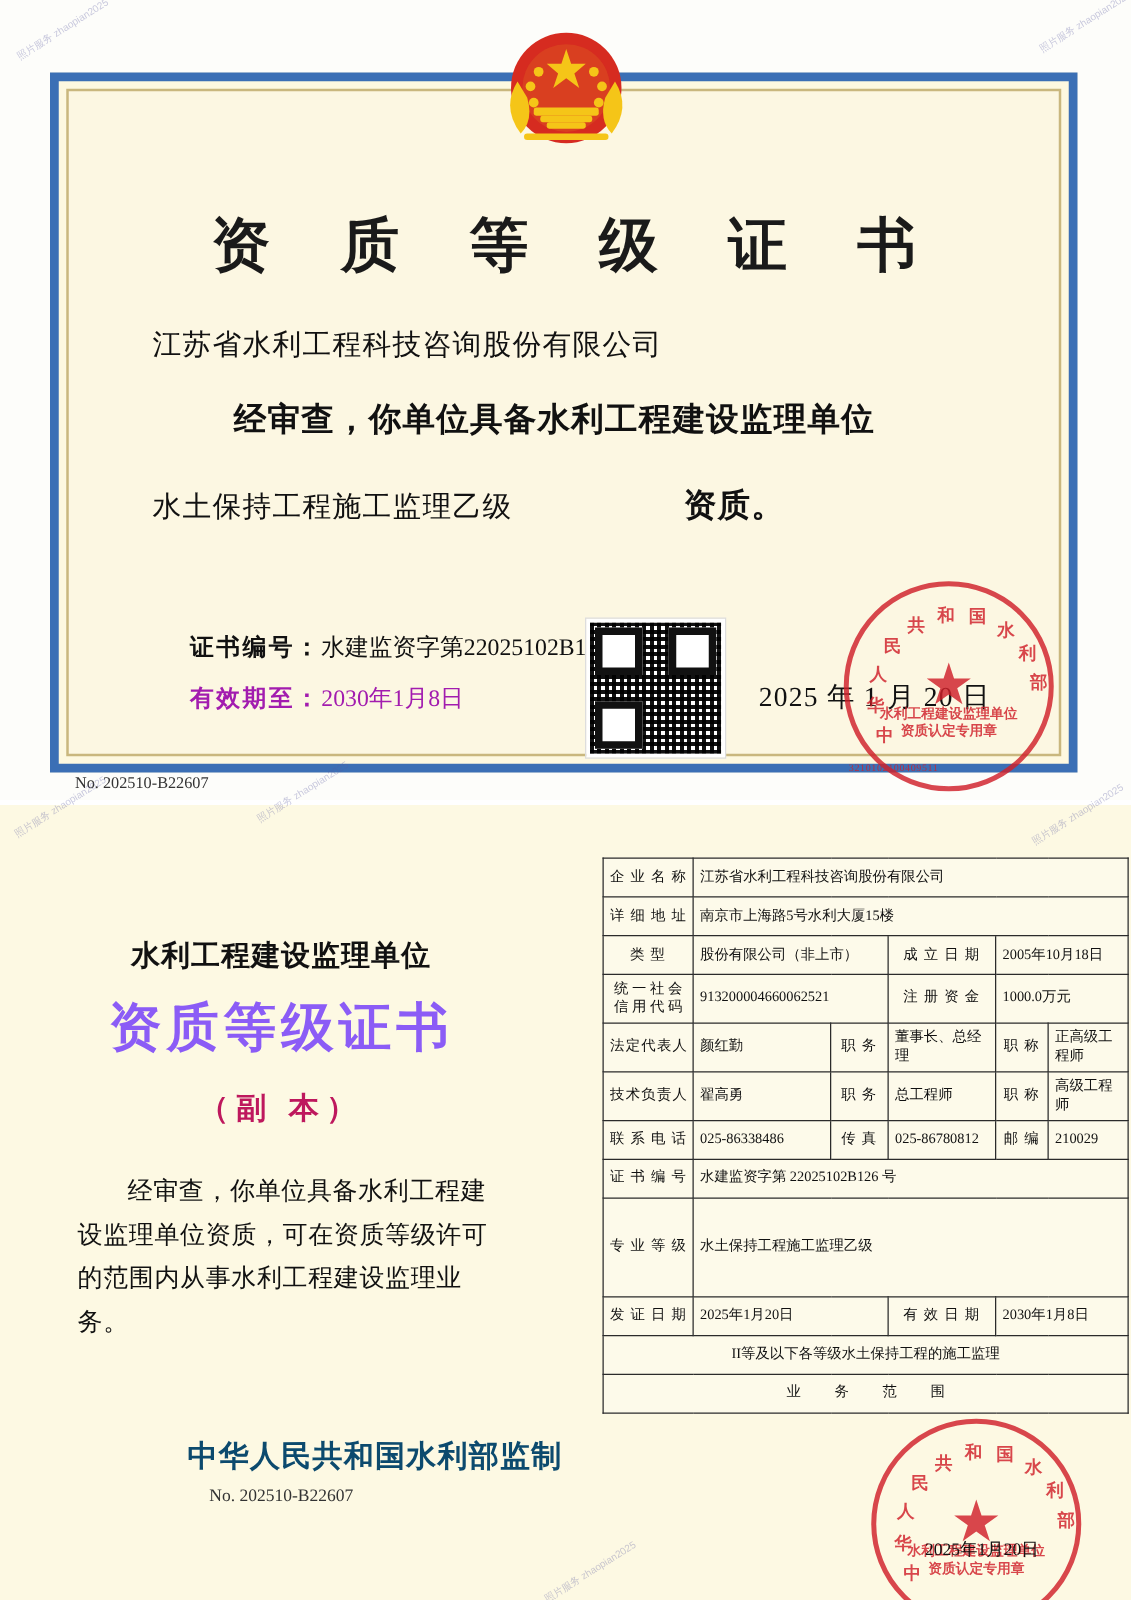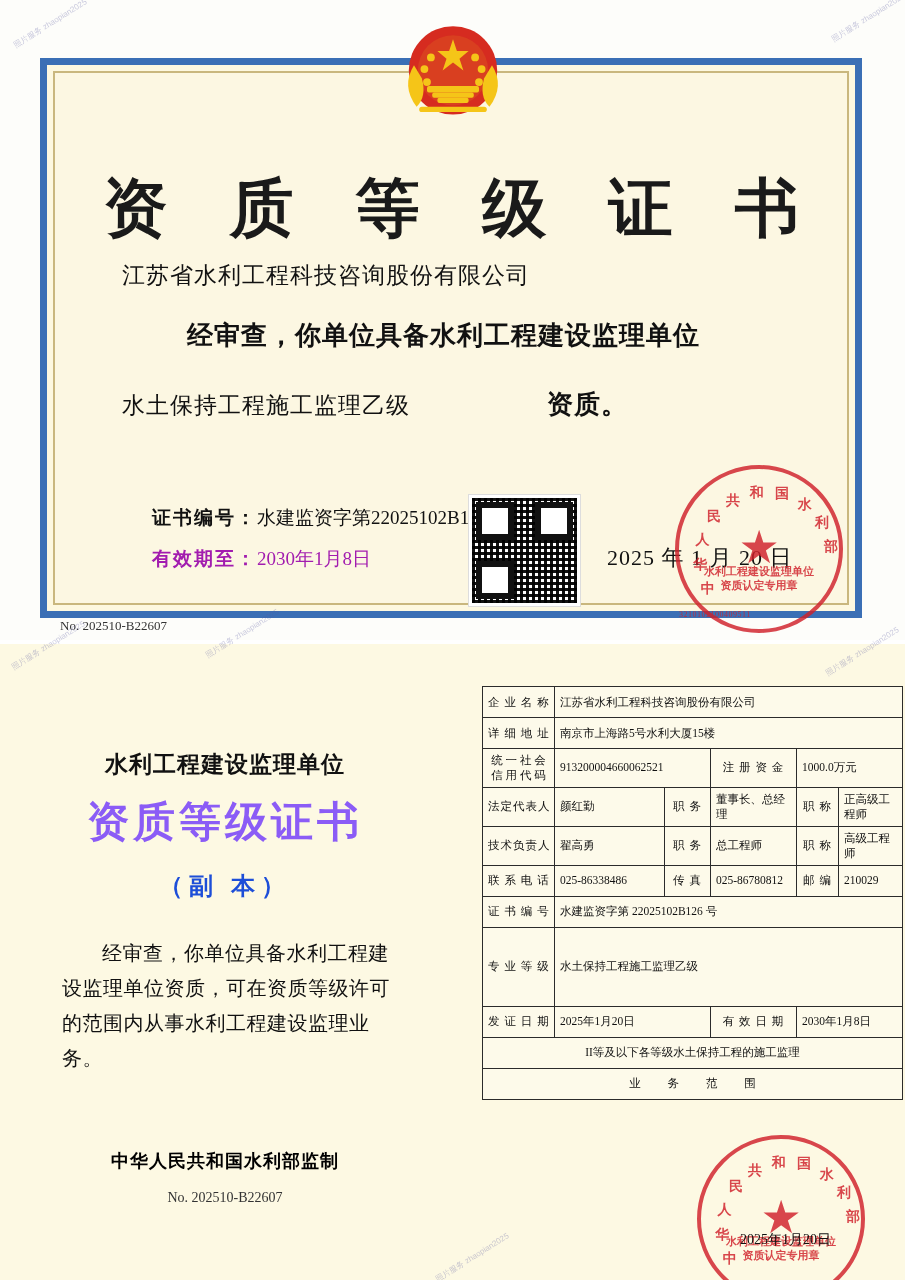--- a/index.html
+++ b/index.html
@@ -45,21 +45,21 @@
     top: 8px;
     width: 130px; height: 130px;
     z-index: 5;
   }
 
   .cert-title {
     position: absolute;
     left: 0; right: 0;
     top: 100px;
     text-align: center;
-    font-size: 64px;
+    font-size: 47px;
     letter-spacing: 20px;
     text-indent: 20px;
     font-weight: bold;
     color: #1a1a1a;
     font-family: "DejaVu Serif", "Liberation Serif", serif;
   }
 
   .line-company {
     position: absolute;
     left: 75px; top: 195px;
@@ -231,40 +231,40 @@
     font-weight: bold;
     color: #8b5cf6;
     letter-spacing: 4px;
   }
   .lc-line3 {
     position: absolute;
     left: 0; right: 0; top: 226px;
     text-align: center;
     font-size: 24px;
     font-weight: bold;
-    color: #1d4ed8;
+    color: #be185d;
     letter-spacing: 6px;
   }
   .lc-para {
     position: absolute;
     left: 62px; top: 292px;
     width: 330px;
     font-size: 20px;
     line-height: 1.75;
     color: #111;
     text-indent: 2em;
     letter-spacing: 0.5px;
   }
   .lc-foot1 {
     position: absolute;
     left: 0; right: 0; top: 505px;
-    text-align: center;
-    font-size: 18px;
-    font-weight: bold;
-    color: #000000;
+    text-align: right;
+    font-size: 24px;
+    font-weight: bold;
+    color: #0c4a6e;
     letter-spacing: 1px;
   }
   .lc-foot2 {
     position: absolute;
     left: 0; right: 0; top: 546px;
     text-align: center;
     font-size: 14px;
     color: #333;
   }
 
@@ -437,20 +437,26 @@
       <tbody>
         <tr>
           <td class="lbl">企 业 名 称</td>
           <td class="val" colspan="5">江苏省水利工程科技咨询股份有限公司</td>
         </tr>
         <tr>
           <td class="lbl">详 细 地 址</td>
           <td class="val" colspan="5">南京市上海路5号水利大厦15楼</td>
         </tr>
         <tr>
+          <td class="lbl">类 型</td>
+          <td class="val" colspan="2">股份有限公司（非上市）</td>
+          <td class="lbl">成 立 日 期</td>
+          <td class="val" colspan="2">2005年10月18日</td>
+        </tr>
+        <tr>
           <td class="lbl2" style="white-space:pre-line">统 一 社 会
 信 用 代 码</td>
           <td class="val" colspan="2">913200004660062521</td>
           <td class="lbl">注 册 资 金</td>
           <td class="val" colspan="2">1000.0万元</td>
         </tr>
         <tr>
           <td class="lbl">法定代表人</td>
           <td class="val">颜红勤</td>
           <td class="lbl">职 务</td>

